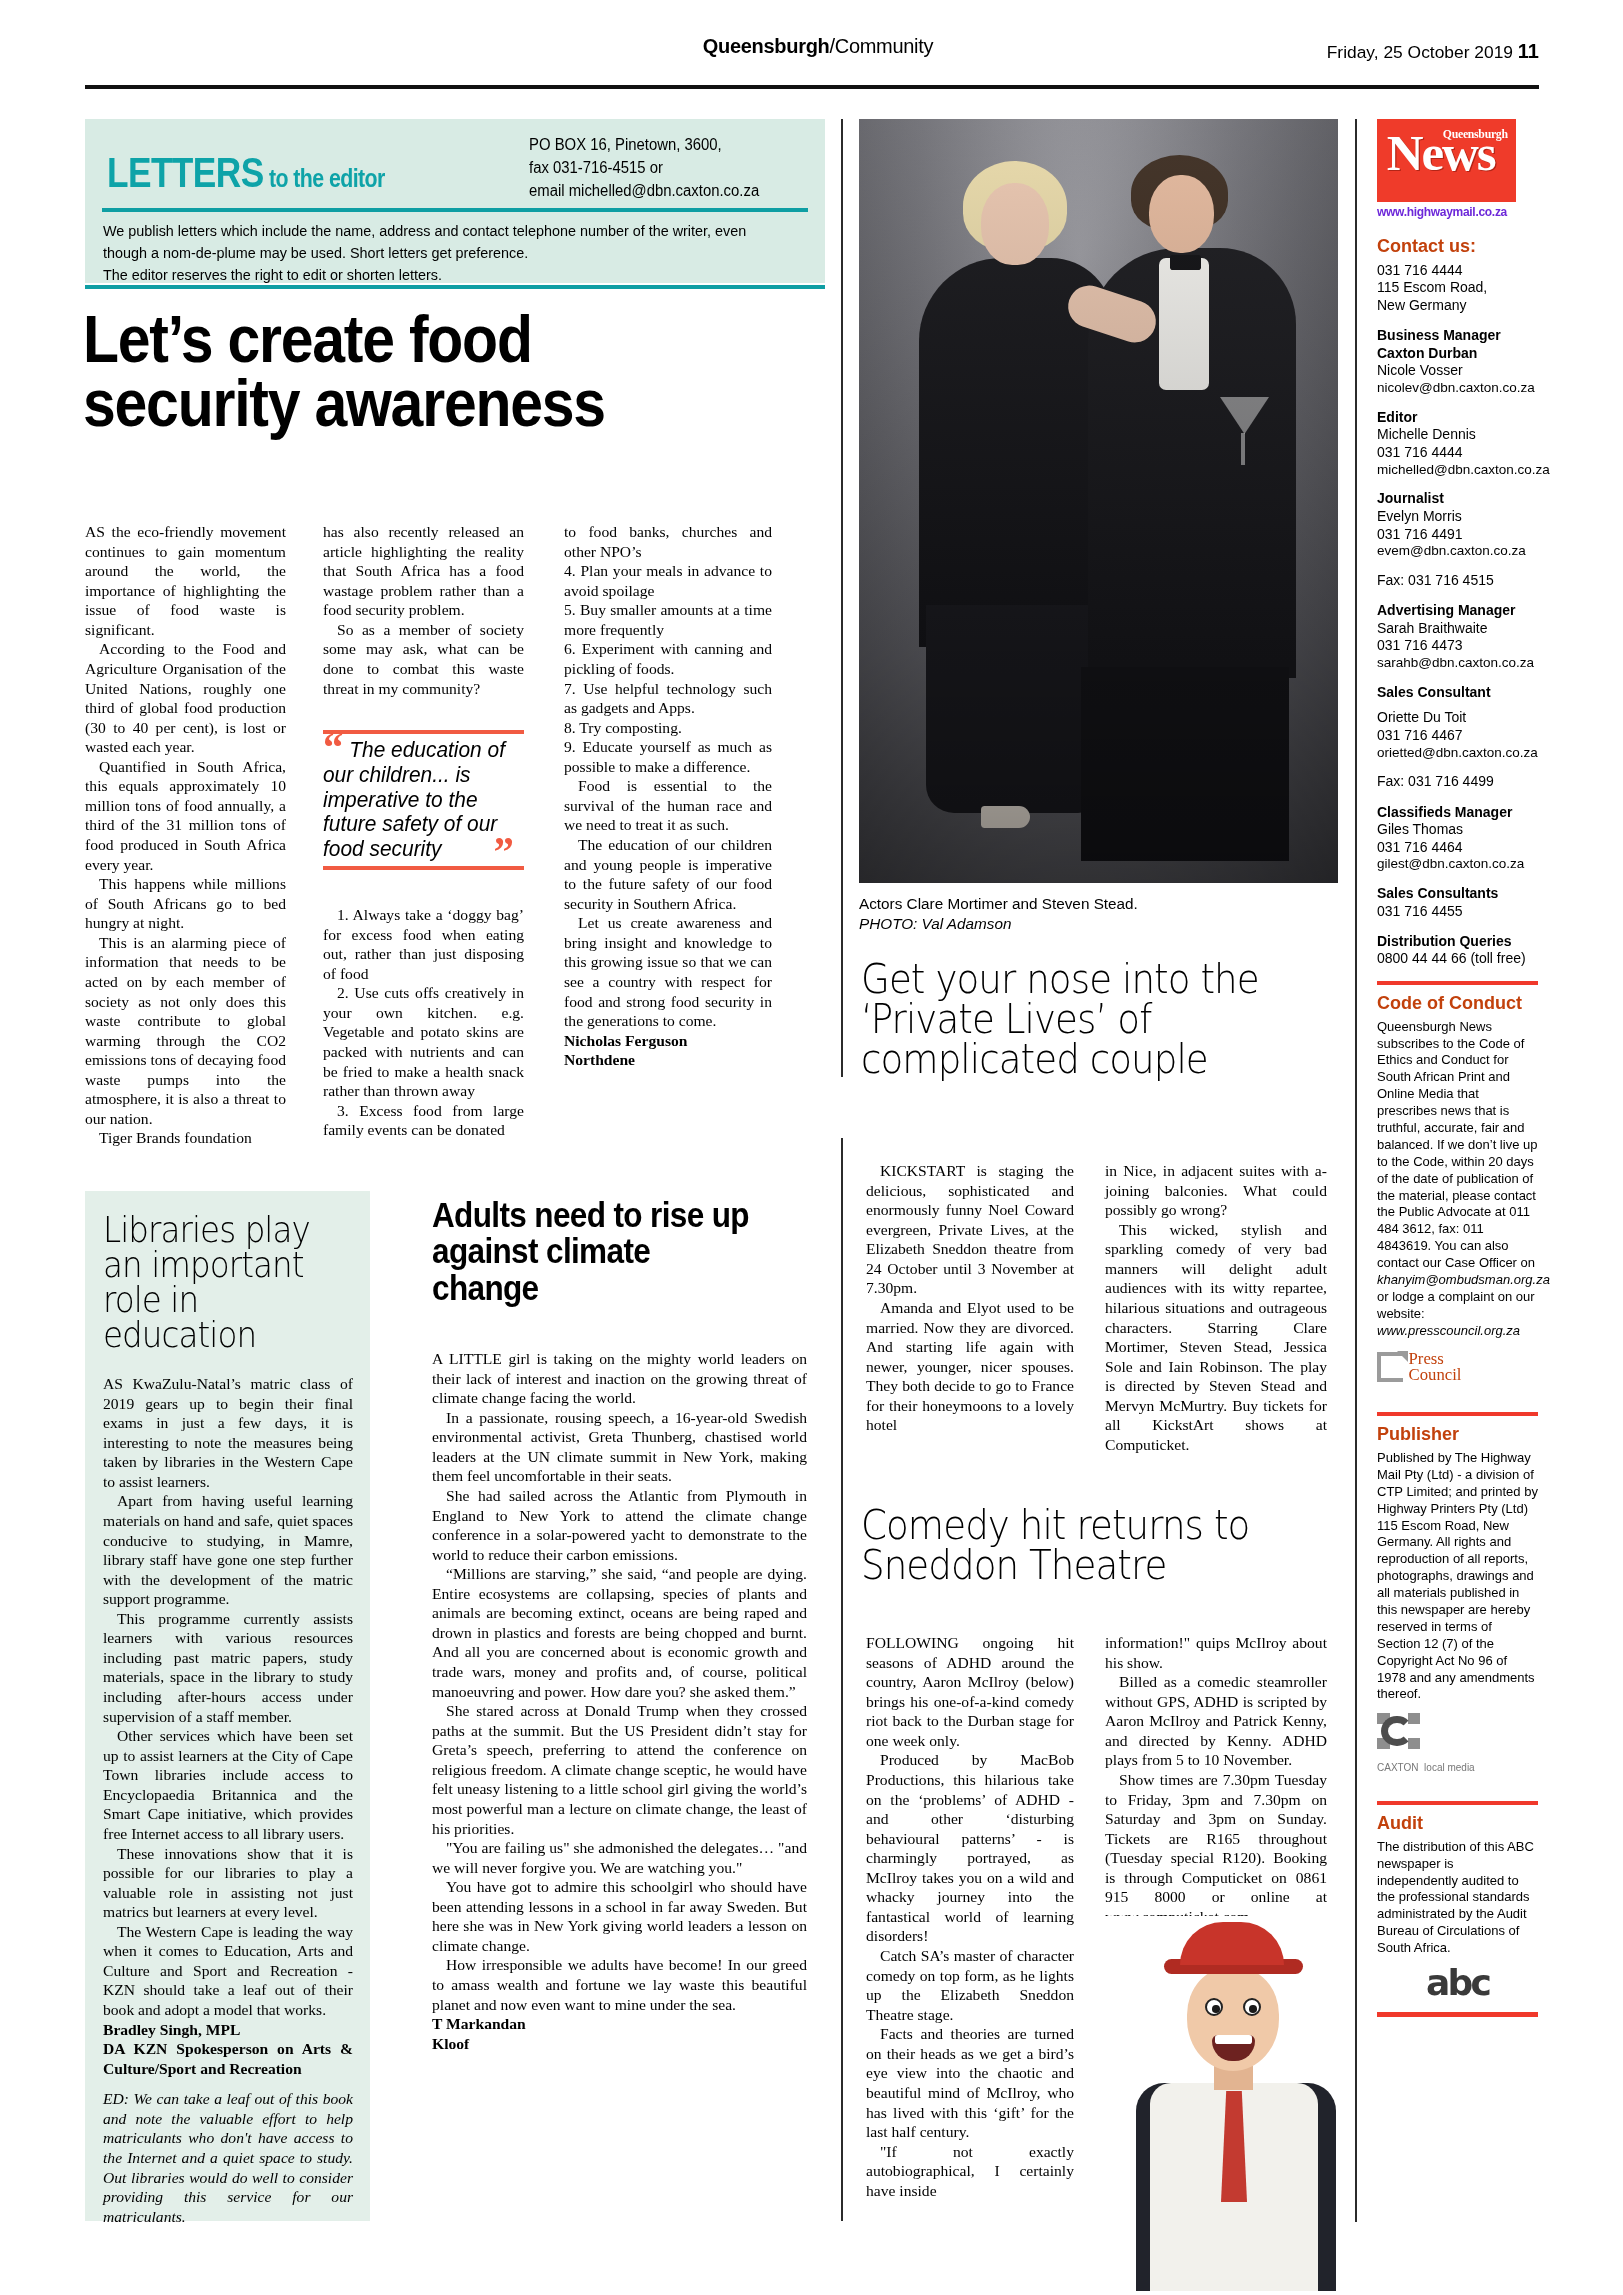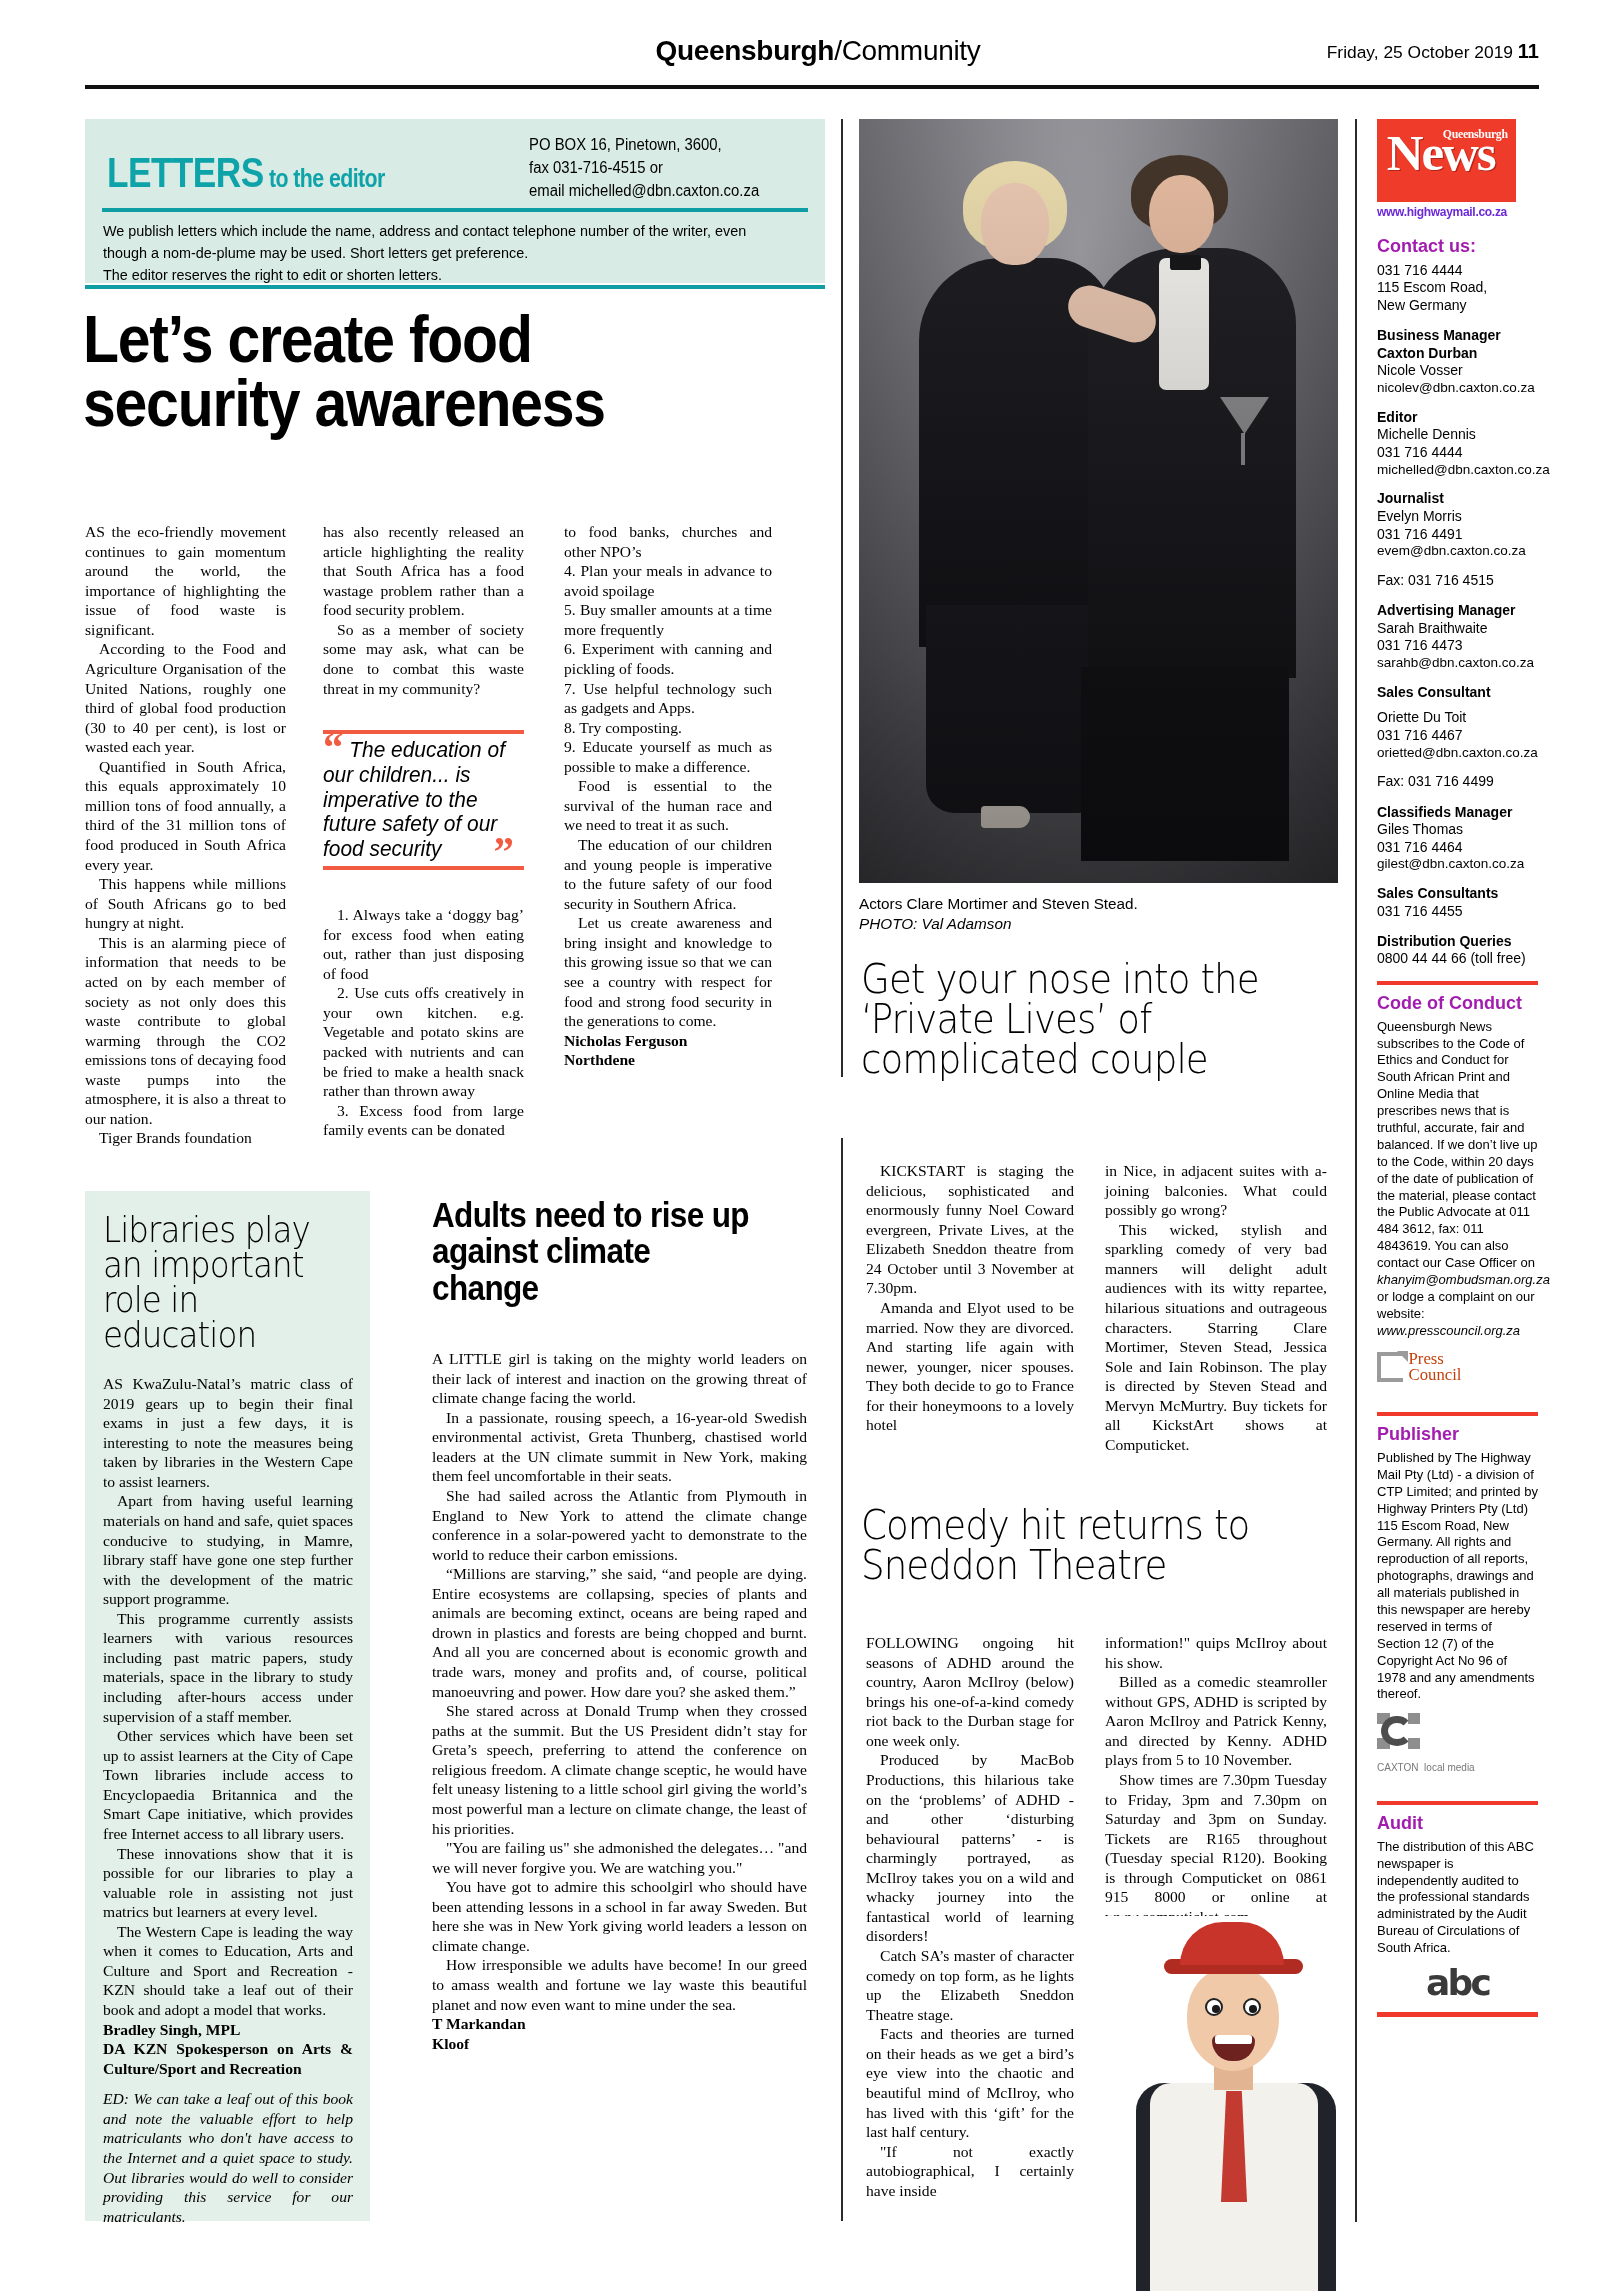--- a/index.html
+++ b/index.html
@@ -11,21 +11,21 @@
     position:relative;
     overflow:hidden;
   }
 
   
   .page-header{
     position:absolute; left:0; top:0; width:1624px; height:87px;
   }
   .hdr-center{
     position:absolute; left:12px; right:0; top:35px; text-align:center;
-    font-size:28px; letter-spacing:-0.3px;
+    font-size:20px; letter-spacing:-0.3px;
   }
   .hdr-center .b{ font-weight:bold; font-family:"Liberation Sans", sans-serif; }
   .hdr-date{
     position:absolute; right:85px; top:40px;
     font-size:17.4px;
   }
   .hdr-date .pg{ font-weight:bold; font-size:20px; }
   .hdr-rule{
     position:absolute; left:85px; right:85px; top:85px;
     height:4.2px; background:#111; border-top:1.4px solid #111;
@@ -163,21 +163,21 @@
     position:absolute; background:#e3efe9;
   }
 
   
   .sidebar{
     position:absolute; left:1377px; top:119px; width:161px;
     font-size:14px; line-height:1.26;
   }
   .sb-block{ margin-bottom:12.5px; }
   .sb-h{ font-weight:bold; }
-  .sb-h-red{ color:#a21caf; font-weight:bold; font-size:18px; margin-bottom:4.2px; }
+  .sb-h-red{ color:#c2410c; font-weight:bold; font-size:18px; margin-bottom:4.2px; }
   .sb-rule{ height:4.2px; background:#f0392b; margin:11px 0 7px 0; }
   .sb-small{ font-size:13px; line-height:1.3; }
   .sb-em{ font-style:italic; }
   .sb-tight{ font-size:13.5px; line-height:1.2; }
 
   .logo-box{
     width:139px; height:83px; background:#ef3b2a; position:relative;
     margin-bottom:2.8px;
   }
   .logo-news{

